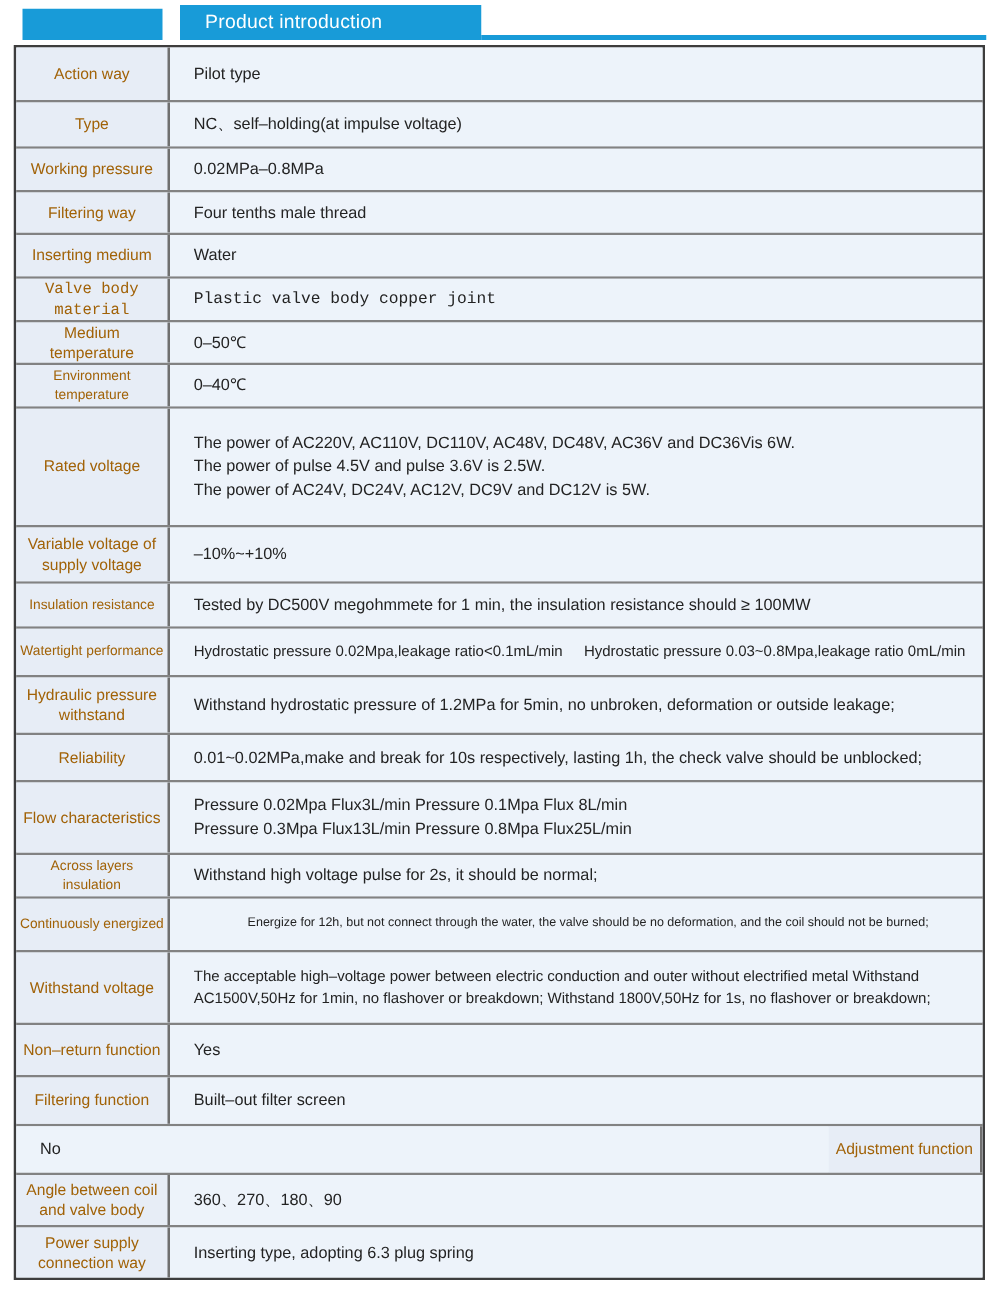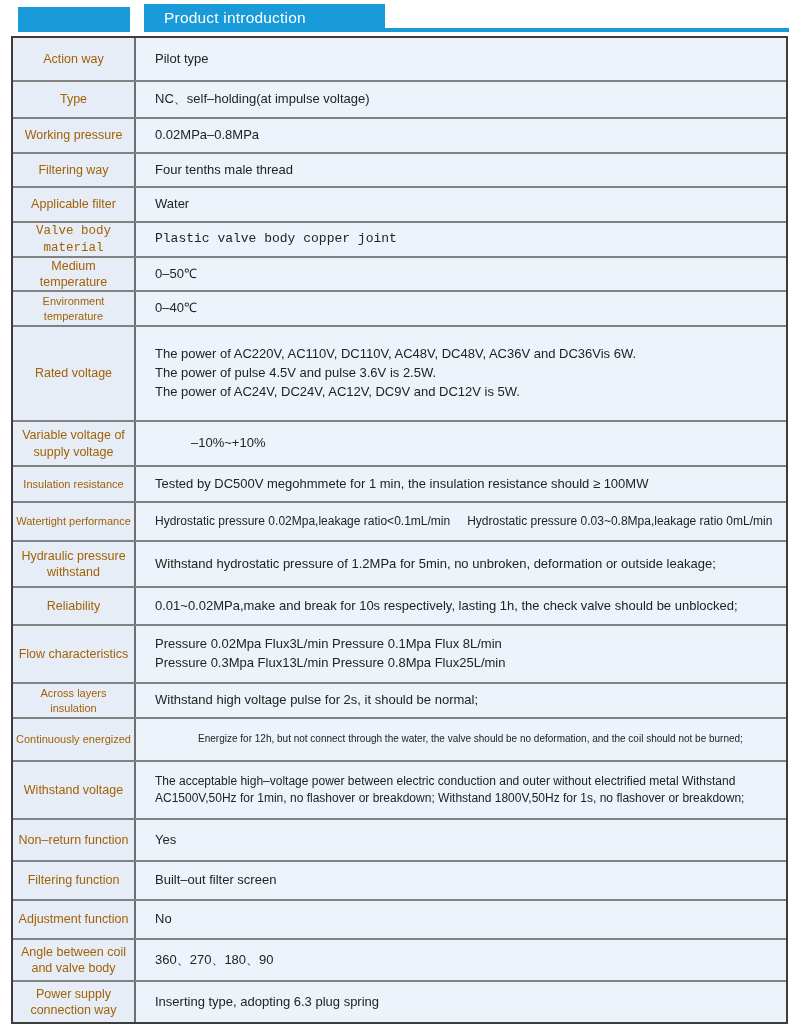--- a/index.html
+++ b/index.html
@@ -74,21 +74,21 @@
       <div class="row" style="height: 34px;">
         <div class="cell label">
           <span>Filtering way</span>
         </div>
         <div class="cell value">
           <div class="vline">Four tenths male thread</div>
         </div>
       </div>
       <div class="row" style="height: 35px;">
         <div class="cell label">
-          <span>Applicable filter</span>
+          <span>Inserting medium</span>
         </div>
         <div class="cell value">
           <div class="vline">Water</div>
         </div>
       </div>
       <div class="row" style="height: 35px; font-family: Liberation Mono, monospace;">
         <div class="cell label">
           <span>Valve body material</span>
         </div>
         <div class="cell value">
@@ -114,21 +114,21 @@
       <div class="row" style="height: 95px;">
         <div class="cell label">
           <span>Rated voltage</span>
         </div>
         <div class="cell value">
           <div class="vline">The power of AC220V, AC110V, DC110V, AC48V, DC48V, AC36V and DC36Vis 6W.</div>
           <div class="vline">The power of pulse 4.5V and pulse 3.6V is 2.5W.</div>
           <div class="vline">The power of AC24V, DC24V, AC12V, DC9V and DC12V is 5W.</div>
         </div>
       </div>
-      <div class="row" style="height: 45px; gap: 36px;">
+      <div class="row" style="height: 45px;">
         <div class="cell label">
           <span>Variable voltage of supply voltage</span>
         </div>
         <div class="cell value">
           <div class="vline">–10%~+10%</div>
         </div>
       </div>
       <div class="row" style="height: 36px;">
         <div class="cell label small">
           <span>Insulation resistance</span>
@@ -208,25 +208,25 @@
       </div>
       <div class="row" style="height: 39px;">
         <div class="cell label">
           <span>Filtering function</span>
         </div>
         <div class="cell value">
           <div class="vline">Built–out filter screen</div>
         </div>
       </div>
       <div class="row" style="height: 39px;">
+        <div class="cell value">
+          <div class="vline">No</div>
+        </div>
         <div class="cell label">
           <span>Adjustment function</span>
-        </div>
-        <div class="cell value">
-          <div class="vline">No</div>
         </div>
       </div>
       <div class="row" style="height: 42px;">
         <div class="cell label">
           <span>Angle between coil and valve body</span>
         </div>
         <div class="cell value">
           <div class="vline">360、270、180、90</div>
         </div>
       </div>

